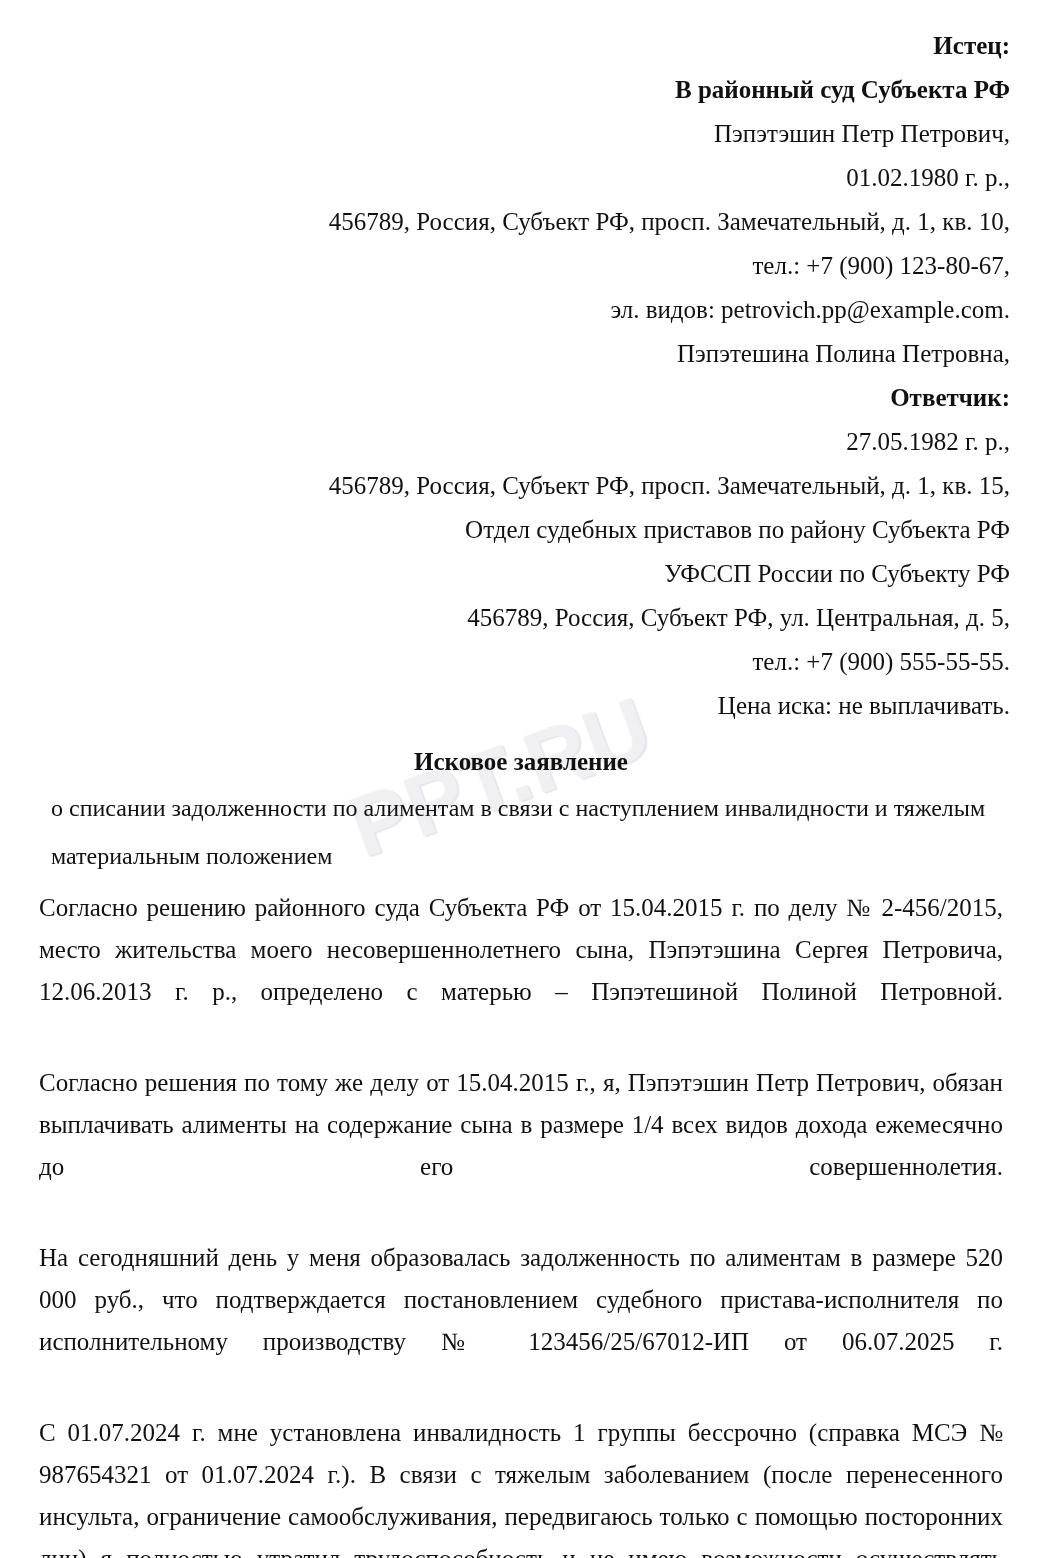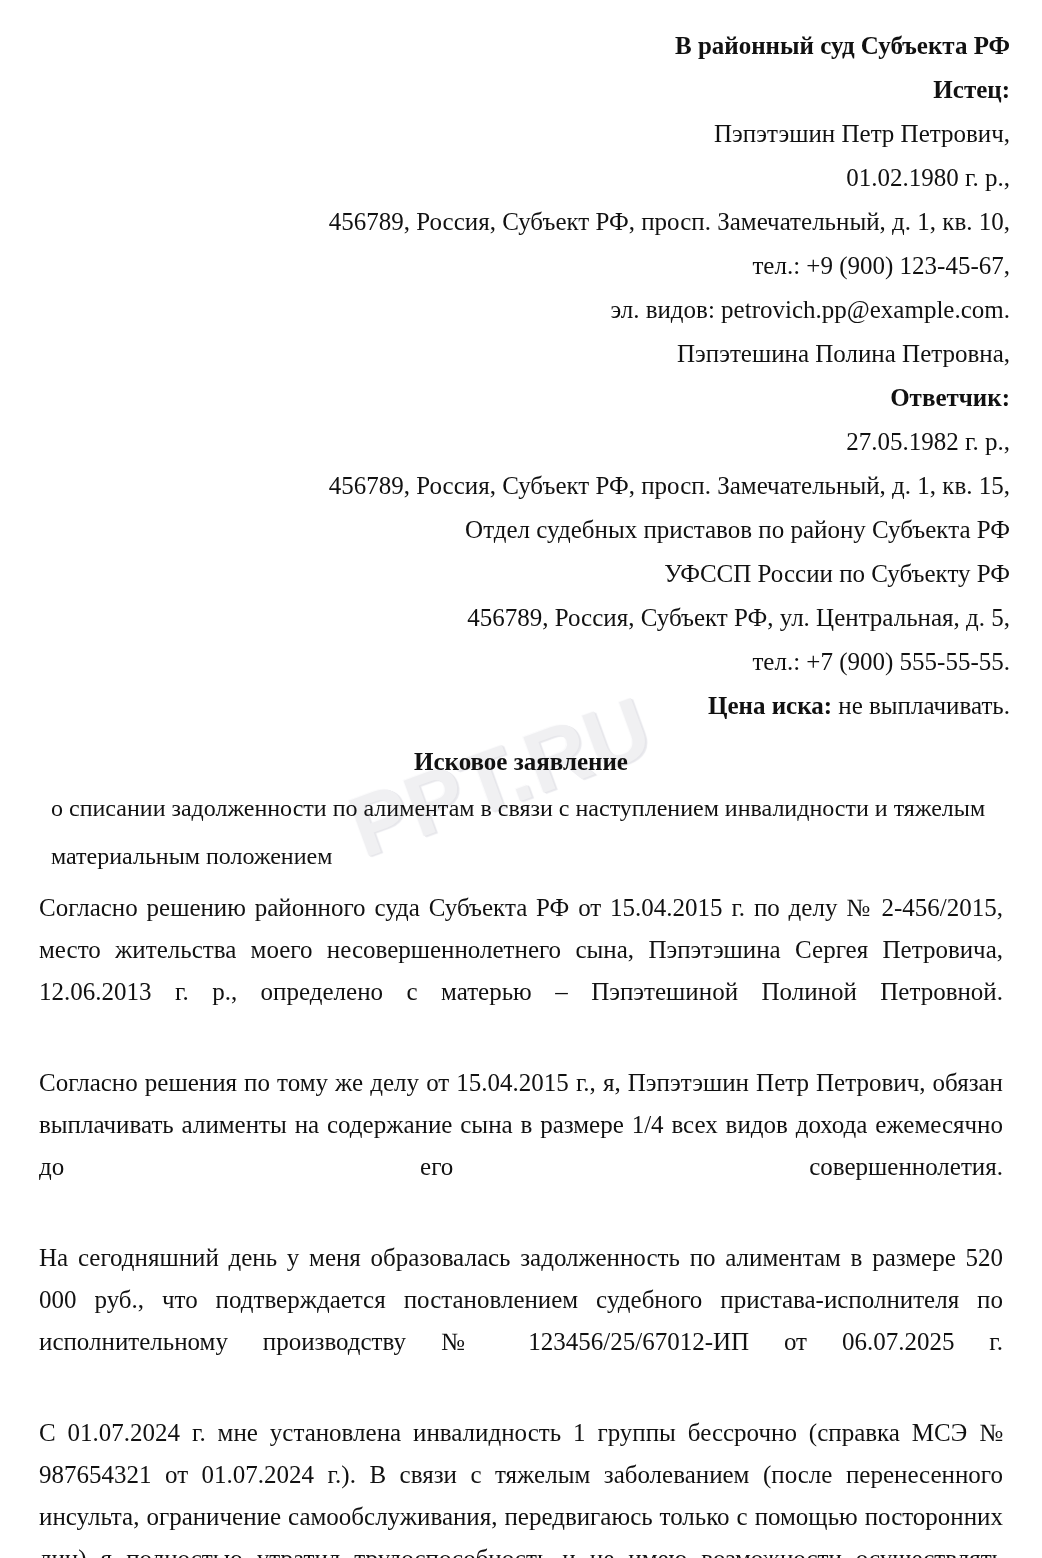--- a/index.html
+++ b/index.html
@@ -61,21 +61,21 @@
     padding-top: 24px;
   }
 
   .line {
     text-align: right;
     font-size: 25px;
     line-height: 44px;
     white-space: nowrap;
   }
   .line.b { font-weight: bold; }
-  .line .lead { font-weight: bold; margin-top: 8px; }
+  .line .lead { font-weight: normal; margin-top: 8px; }
 
   .title-main {
     text-align: center;
     font-weight: bold;
     font-size: 25px;
     line-height: 44px;
     margin-top: 12px;
   }
   .title-sub {
     font-weight: normal;
@@ -101,27 +101,27 @@
 <body>
 
 <div id="page">
 
   <div id="watermark">PPT.RU</div>
 
   <div id="content">
 
     <div class="hdr-block">
 
+      <div class="line b">Истец:</div>
+
       <div class="line b">В районный суд Субъекта РФ</div>
-
-      <div class="line b">Истец:</div>
       <div class="line">Пэпэтэшин Петр Петрович,</div>
       <div class="line">01.02.1980 г. р.,</div>
       <div class="line">456789, Россия, Субъект РФ, просп. Замечательный, д. 1, кв. 10,</div>
-      <div class="line">тел.: +9 (900) 123-45-67,</div>
+      <div class="line">тел.: +7 (900) 123-80-67,</div>
       <div class="line">эл. видов: petrovich.pp@example.com.</div>
 
       <div class="line">Пэпэтешина Полина Петровна,</div>
       <div class="line b">Ответчик:</div>
       <div class="line">27.05.1982 г. р.,</div>
       <div class="line">456789, Россия, Субъект РФ, просп. Замечательный, д. 1, кв. 15,</div>
 
       <div class="line">Отдел судебных приставов по району Субъекта РФ</div>
       <div class="line">УФССП России по Субъекту РФ</div>
       <div class="line">456789, Россия, Субъект РФ, ул. Центральная, д. 5,</div>

